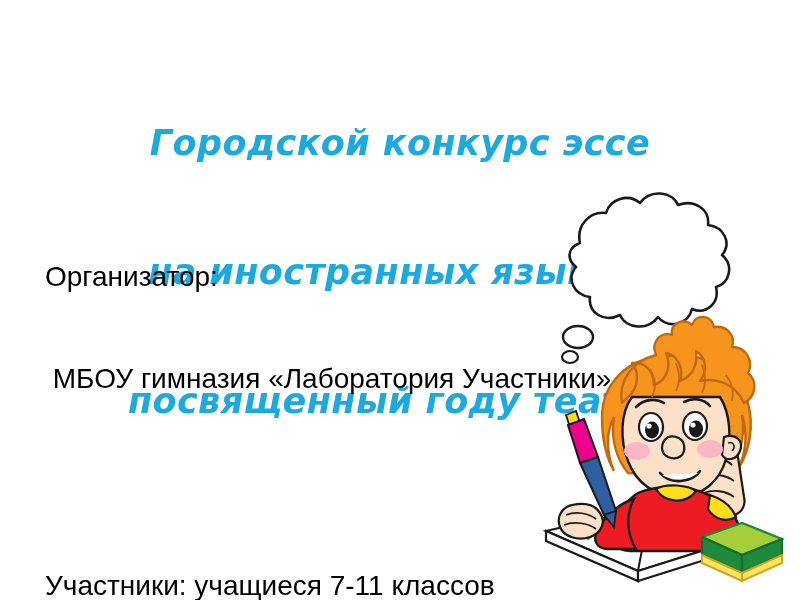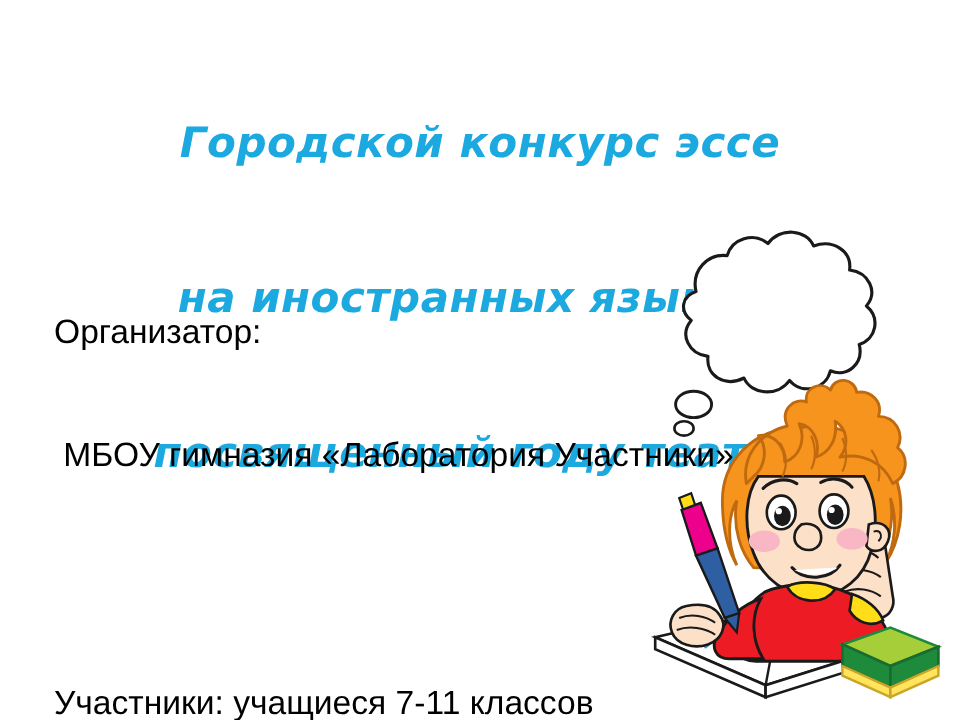--- a/index.html
+++ b/index.html
@@ -13,21 +13,21 @@
     height: 600px;
     background: #ffffff;
     overflow: hidden;
     font-family: "Liberation Sans", sans-serif;
   }
 
   
   #title {
     position: absolute;
     left: 0;
-    top: 13px;
+    top: 36px;
     width: 800px;
     text-align: center;
     color: #1CA9E0;
     font-family: "DejaVu Sans", sans-serif;
     font-size: 35px;
     font-weight: bold;
     font-style: italic;
     line-height: 43px;
     letter-spacing: 0.4px;
     white-space: pre;

